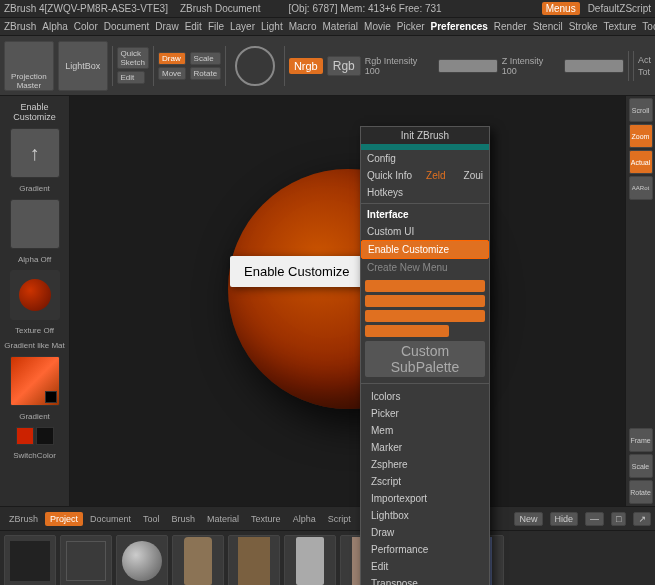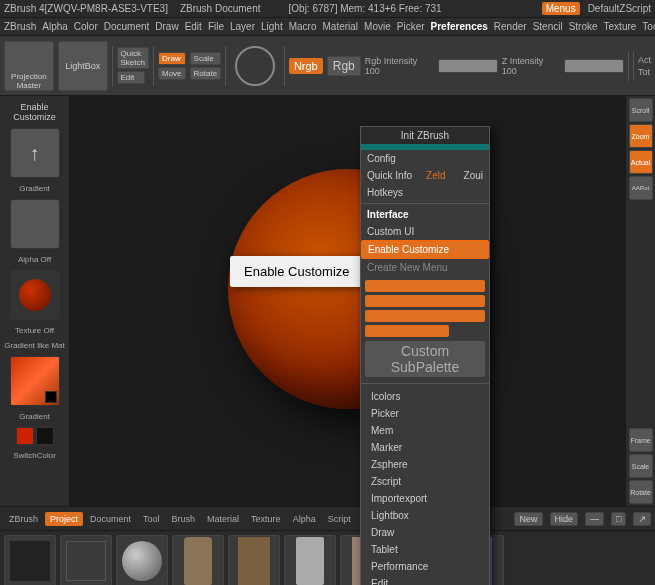--- a/index.html
+++ b/index.html
@@ -630,21 +630,20 @@
     <div class="dropdown-list-section">
       <div class="dropdown-item">Icolors</div>
       <div class="dropdown-item">Picker</div>
       <div class="dropdown-item">Mem</div>
       <div class="dropdown-item">Marker</div>
       <div class="dropdown-item">Zsphere</div>
       <div class="dropdown-item">Zscript</div>
       <div class="dropdown-item">Importexport</div>
       <div class="dropdown-item">Lightbox</div>
       <div class="dropdown-item">Draw</div>
-      <div class="dropdown-item">Tablet</div>
       <div class="dropdown-item">Performance</div>
       <div class="dropdown-item">Edit</div>
       <div class="dropdown-item">Transpose</div>
       <div class="dropdown-item">Transpose Units</div>
 
     </div>
   </div>
 
 </div>
 

